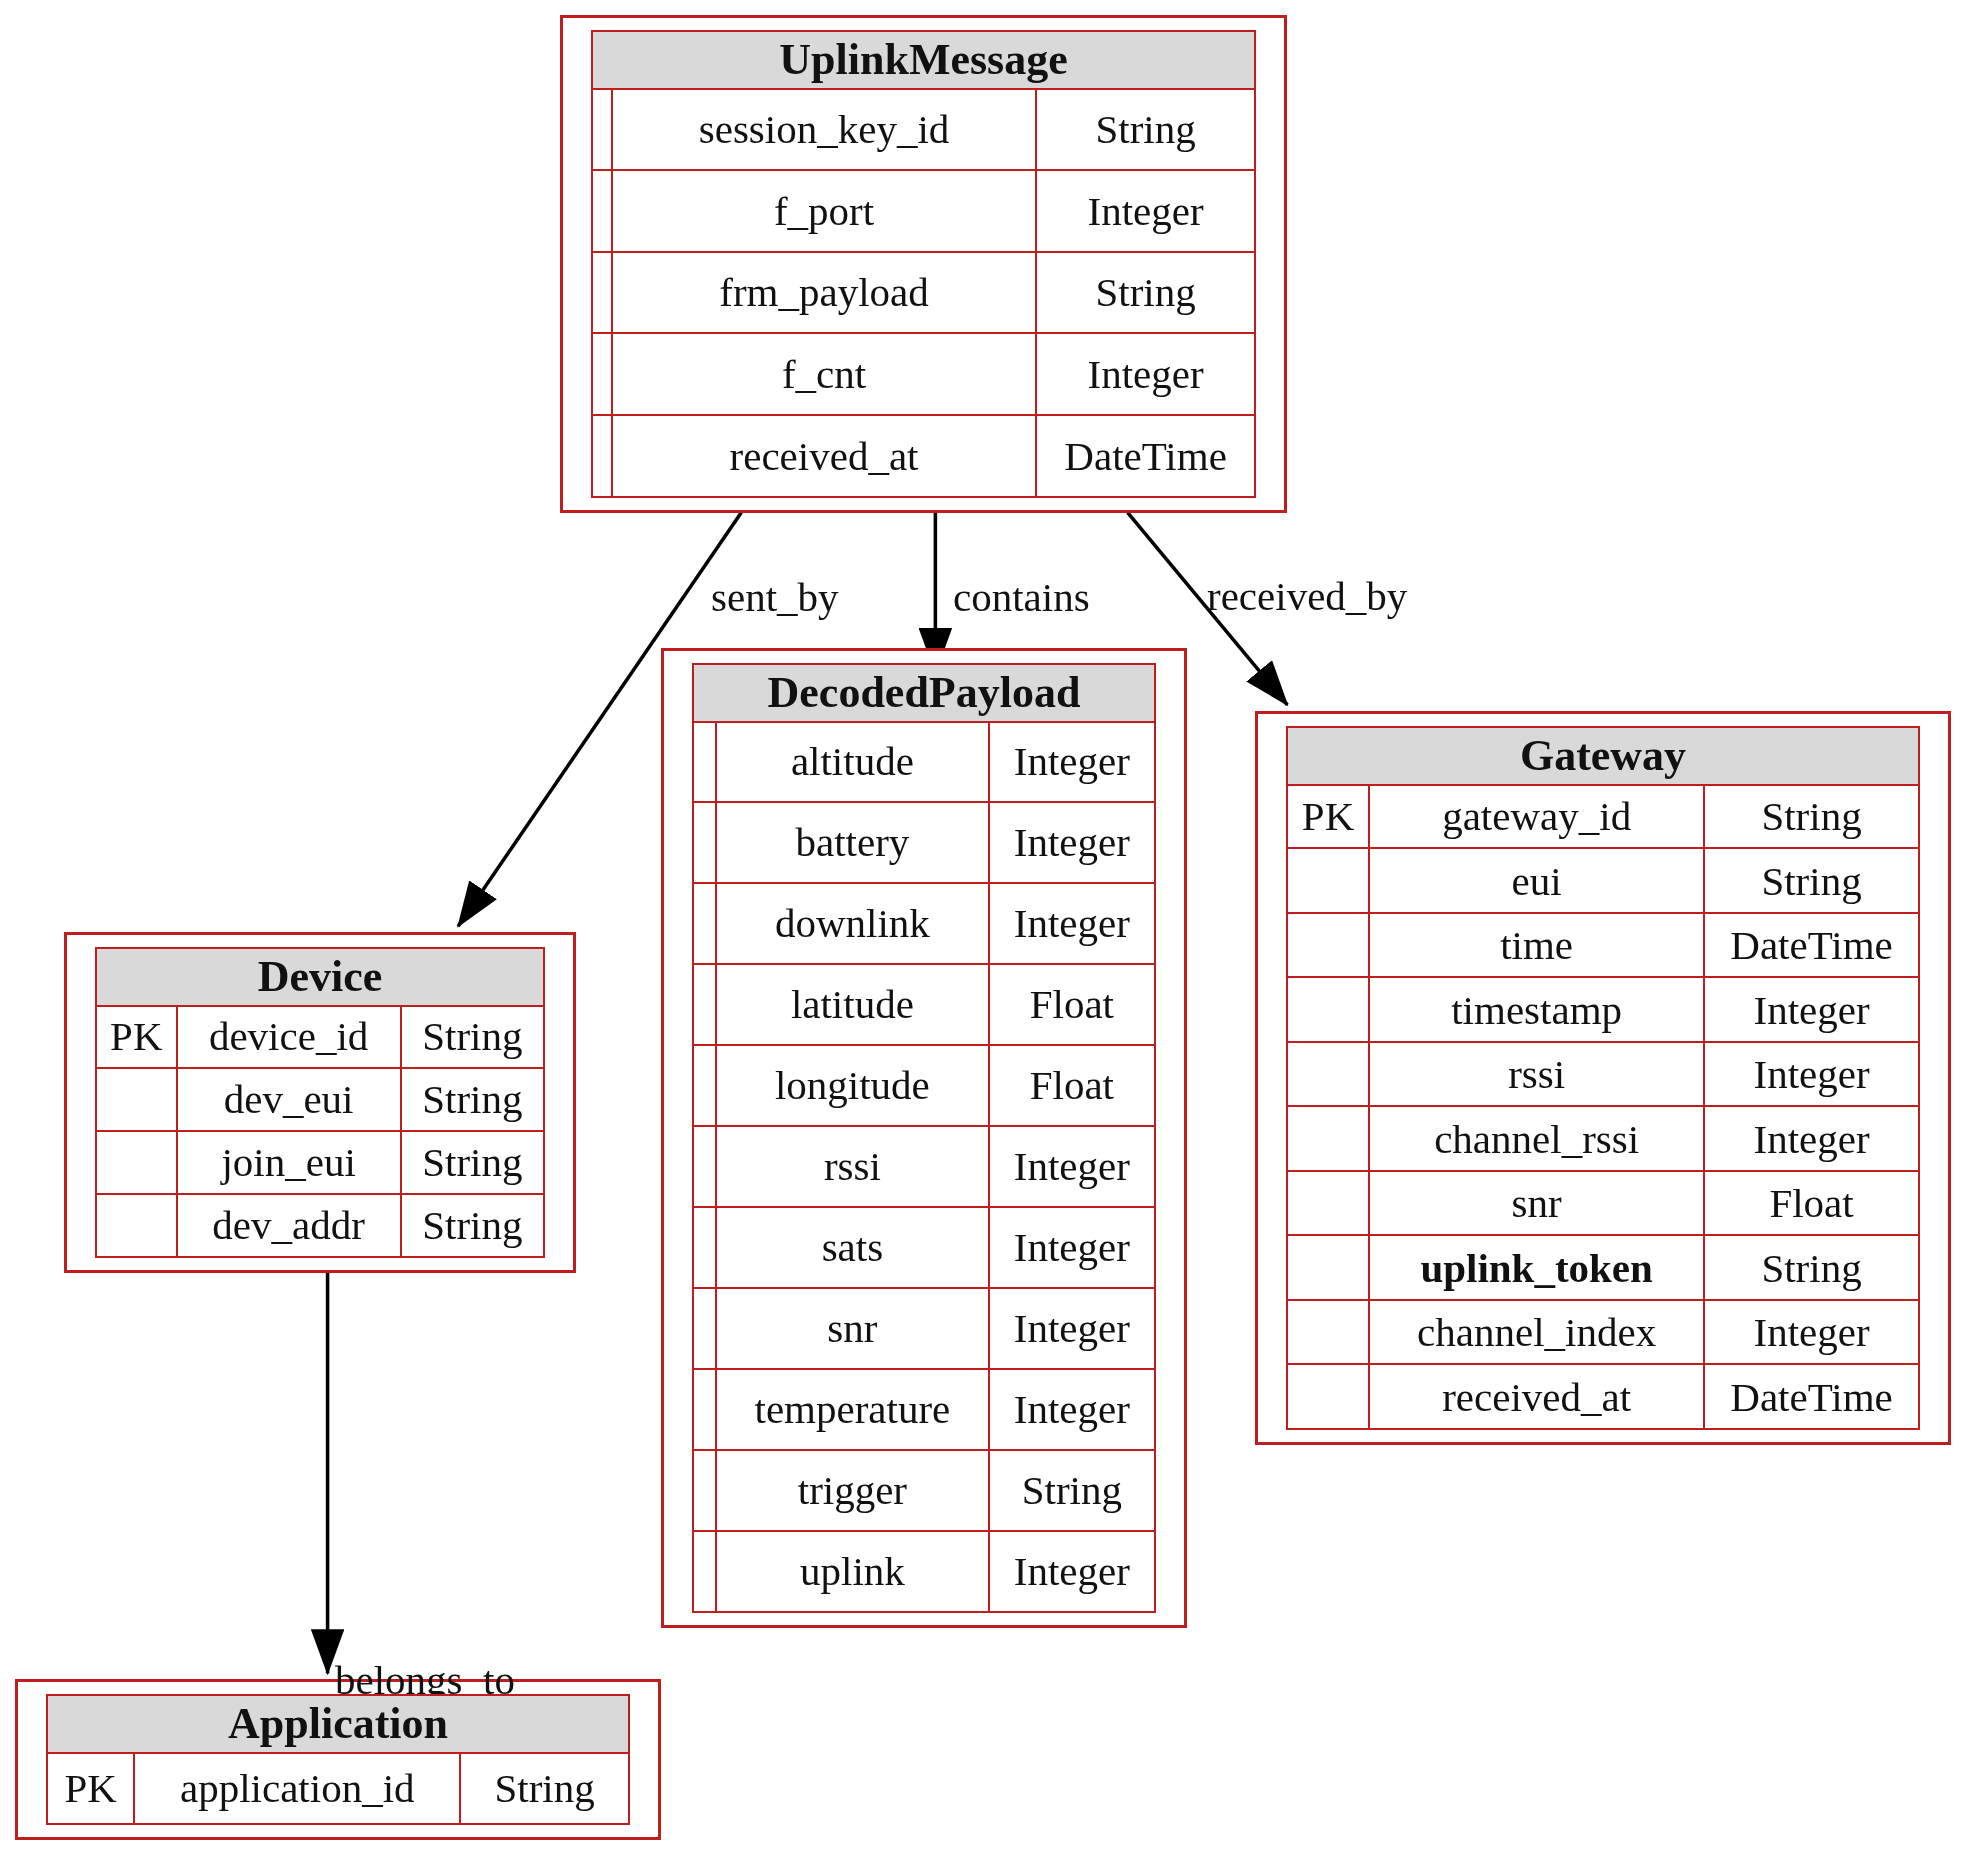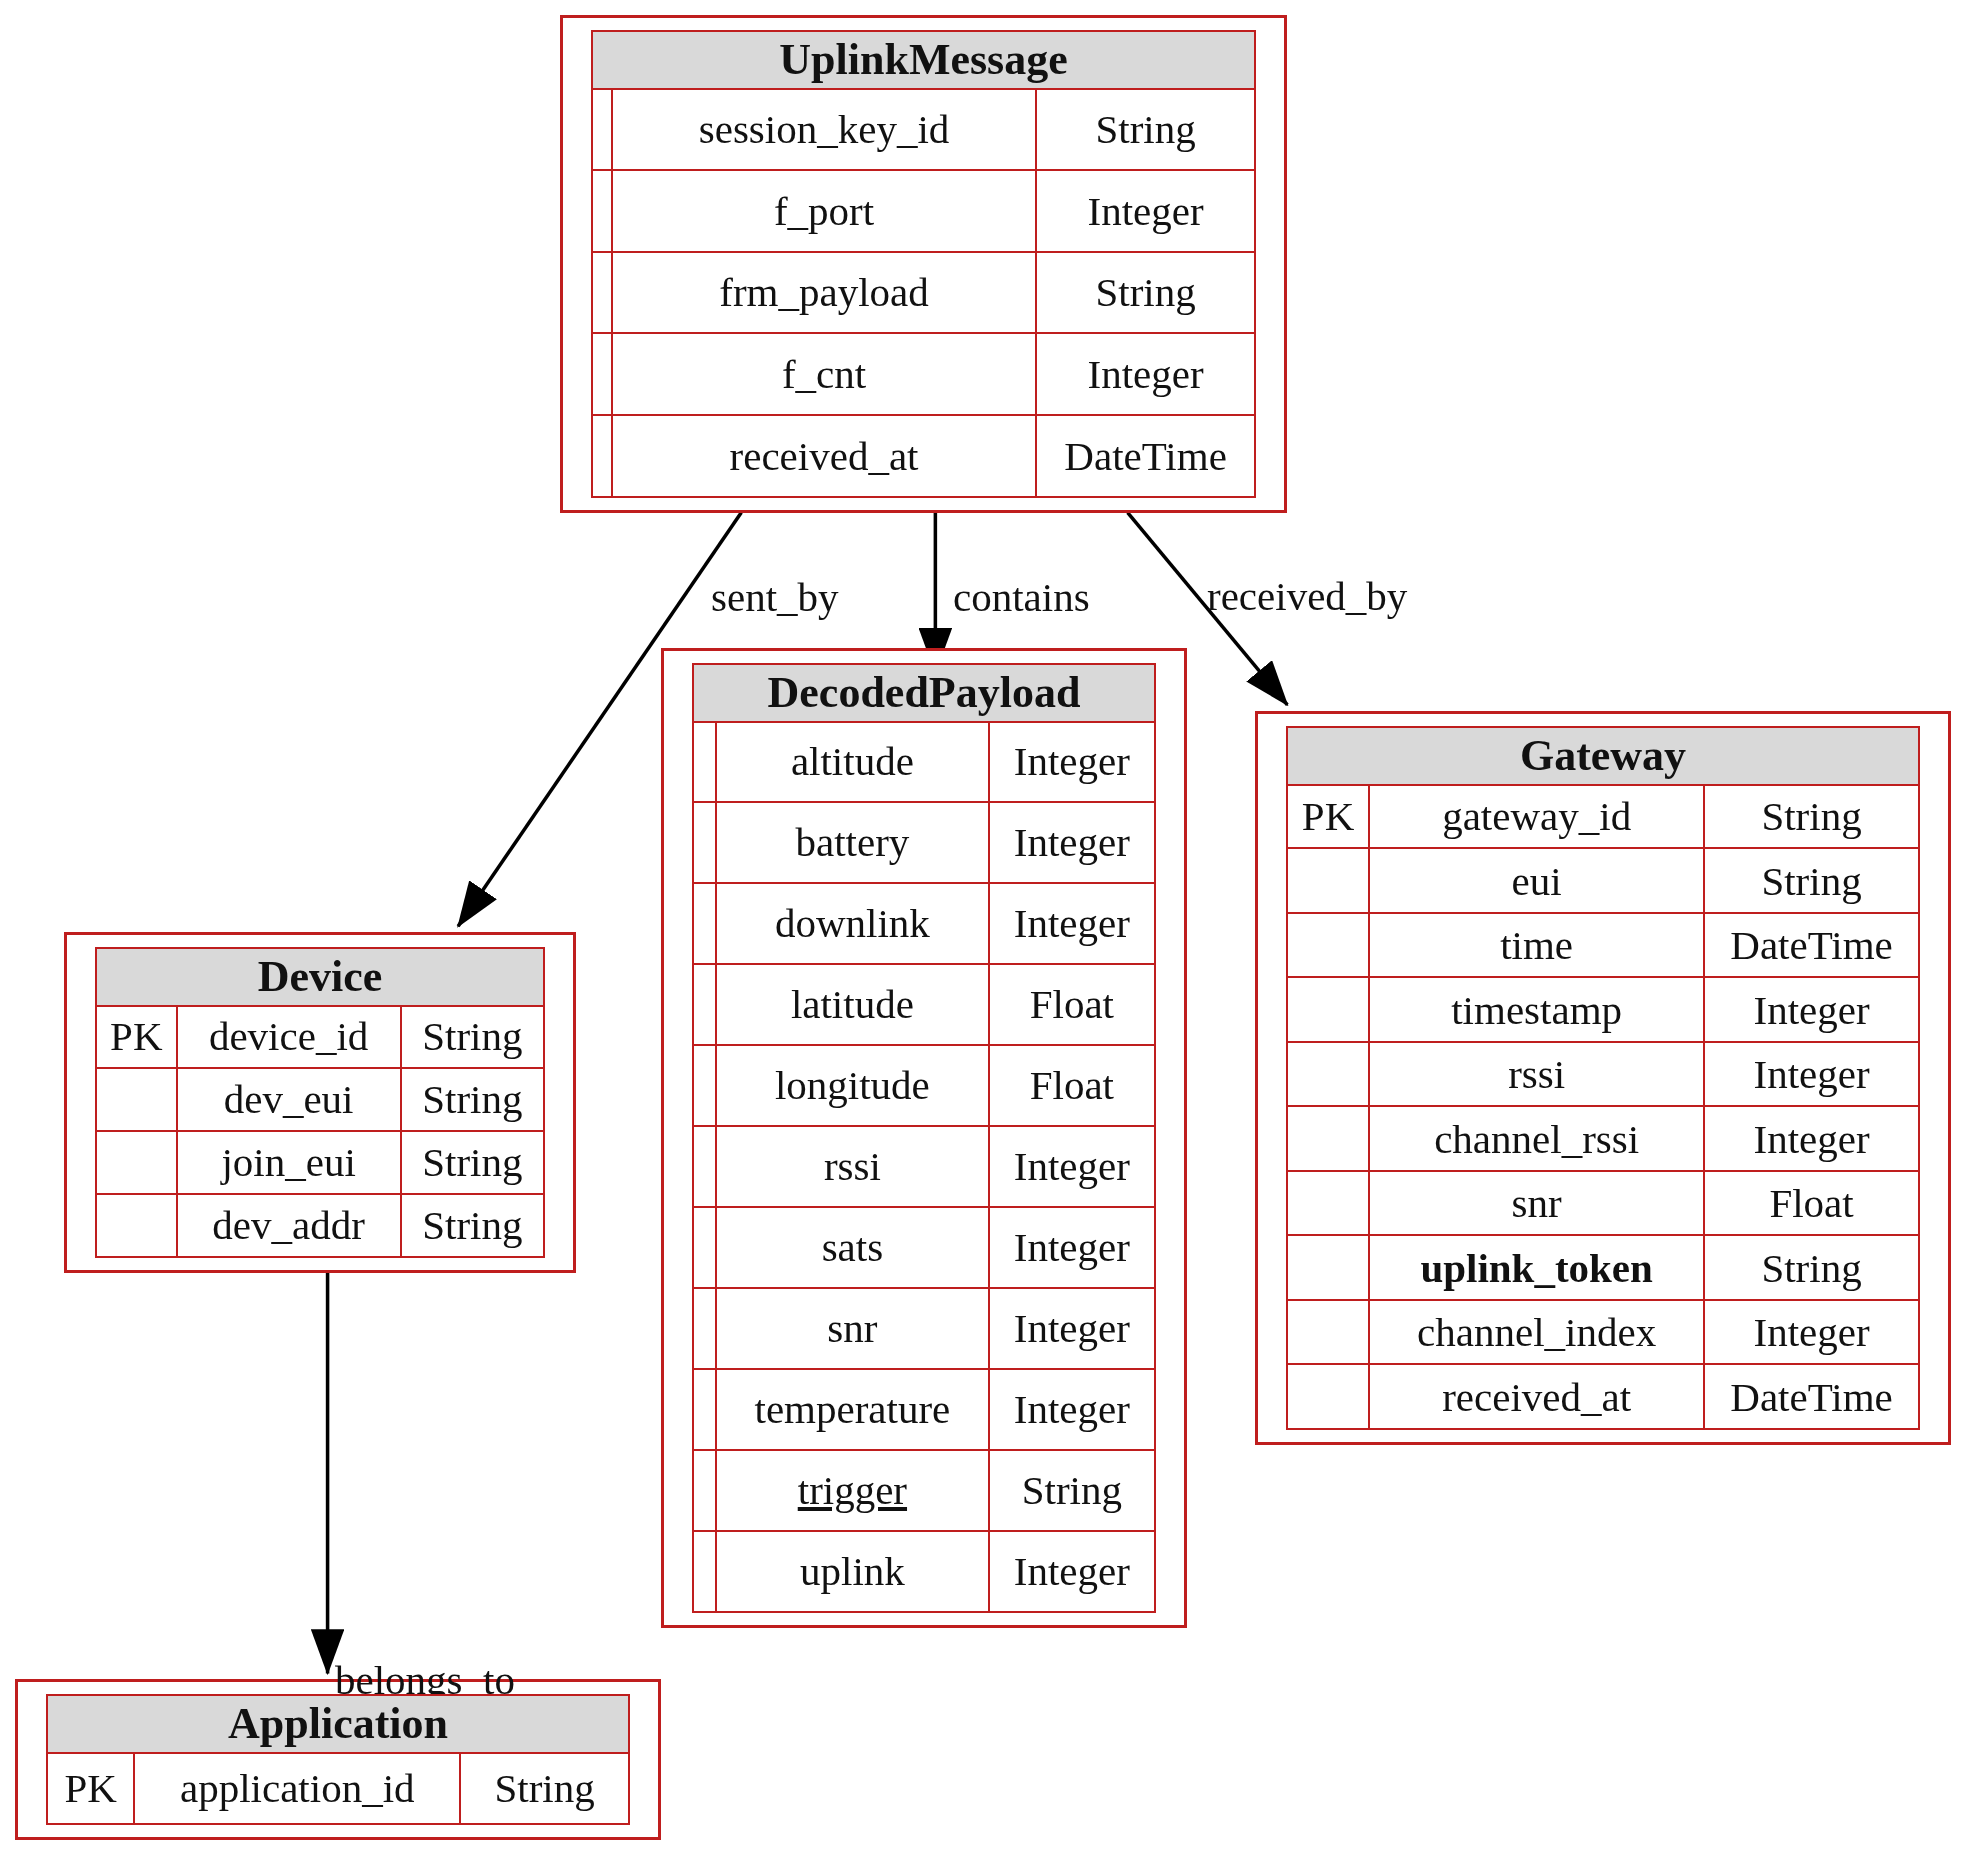--- a/index.html
+++ b/index.html
@@ -134,21 +134,21 @@
           <div class="ecell col1" style="width: 59%;">snr</div>
           <div class="ecell col2" style="width: 36%;">Integer</div>
         </div>
         <div class="erow" style="height: 9.09091%;">
           <div class="ecell col0" style="width: 5%;"></div>
           <div class="ecell col1" style="width: 59%;">temperature</div>
           <div class="ecell col2" style="width: 36%;">Integer</div>
         </div>
         <div class="erow" style="height: 9.09091%;">
           <div class="ecell col0" style="width: 5%;"></div>
-          <div class="ecell col1" style="width: 59%; text-decoration: underline;">trigger</div>
+          <div class="ecell col1" style="width: 59%;">trigger</div>
           <div class="ecell col2" style="width: 36%;">String</div>
         </div>
         <div class="erow" style="height: 9.09091%;">
           <div class="ecell col0" style="width: 5%;"></div>
           <div class="ecell col1" style="width: 59%;">uplink</div>
           <div class="ecell col2" style="width: 36%;">Integer</div>
         </div>
       </div>
   </div>
 

